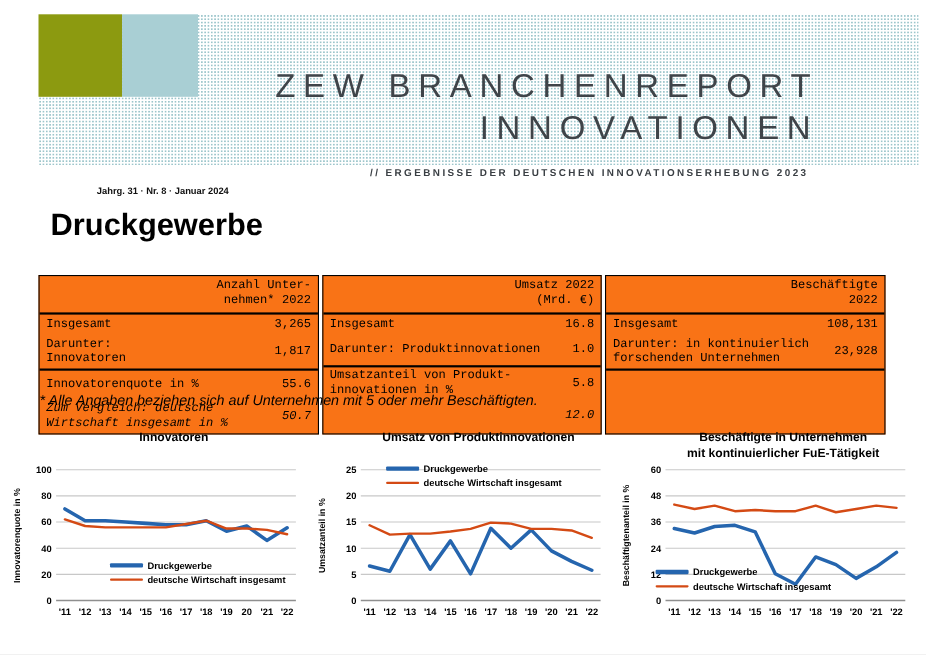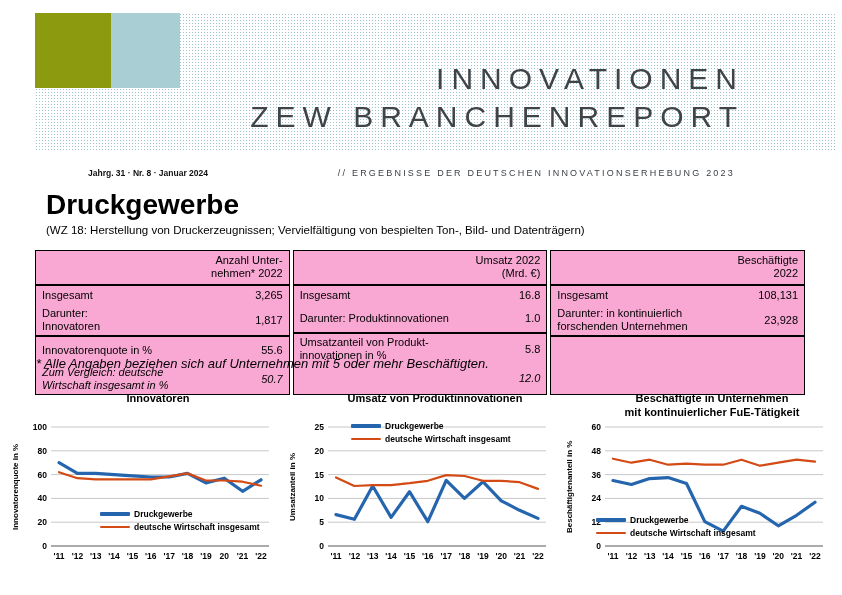--- a/index.html
+++ b/index.html
@@ -15,30 +15,30 @@
     background-size:3px 3px;
   }
   .block-olive { position:absolute; left:0; top:0; width:76px; height:75px; }
   .block-blue  { position:absolute; left:76px; top:0; width:69px; height:75px; }
   .masthead {
     position:absolute; right:98px; top:60px; text-align:right;
     color:#3f4449; font-size:30px; line-height:38px; letter-spacing:7px;
     font-weight:normal; white-space:nowrap;
   }
   .mast-sub {
-    position:absolute; right:107px; top:168px; font-size:9px; font-weight:normal;
+    position:absolute; right:107px; top:152px; font-size:9px; font-weight:bold;
     letter-spacing:2.2px; color:#3a3f44; white-space:nowrap;
   }
   .issue { position:absolute; left:88px; top:168px; font-size:8.5px; font-weight:bold; color:#111;text-align:right; }
   
   .report-title { position:absolute; left:46px; top:189px; font-size:28px; font-weight:bold; color:#000; }
   .report-sub   { position:absolute; left:46px; top:224px; font-size:11.5px; color:#000; }
   
   .tables { position:absolute; left:35px; top:250px; width:770px; display:flex; gap:3px; }
-  .dtable { flex:1; border:1.5px solid #000; background:#f9a8d4; }
+  .dtable { flex:1; border:1.5px solid #000; background:#f97316;font-family:Liberation Mono, monospace; }
   .dt-header {
     min-height:27px; padding:3px 6px 4px; text-align:right;
     font-size:11px; line-height:13px; border-bottom:2px solid #000; white-space:pre-line;
   }
   .dt-section1 { border-bottom:2px solid #000; }
   .dt-row { display:flex; justify-content:space-between; align-items:center; padding:2px 6px; font-size:11px; line-height:13px; }
   .dt-row.r1 { min-height:19px; }
   .dt-row.r2 { min-height:27px; }
   .dt-row.r3 { min-height:27px; }
   .dt-row.r4 { min-height:29px; }
@@ -68,28 +68,27 @@
 </head>
 <body>
 
 <div class="page">
 
   <div class="dot-band">
     <div class="block-olive" style="background: rgb(140, 154, 16);"></div>
     <div class="block-blue" style="background: rgb(169, 207, 212);"></div>
   </div>
   <div class="masthead">
+    <div>ZEW BRANCHENREPORT</div>
     <div>INNOVATIONEN</div>
-    <div>ZEW BRANCHENREPORT</div>
   </div>
   <div class="mast-sub">// ERGEBNISSE DER DEUTSCHEN INNOVATIONSERHEBUNG 2023</div>
   <div class="issue">Jahrg. 31 · Nr. 8 · Januar 2024</div>
 
   <div class="report-title">Druckgewerbe</div>
-  <div class="report-sub">(WZ 18: Herstellung von Druckerzeugnissen; Vervielfältigung von bespielten Ton-, Bild- und Datenträgern)</div>
 
   <div class="tables">
 
     <div class="dtable">
       <div class="dt-header">Anzahl Unter-
 nehmen* 2022</div>
       <div class="dt-section1">
         <div class="dt-row r1">
           <span class="dt-label">Insgesamt</span>
           <span class="dt-val">3,265</span>

